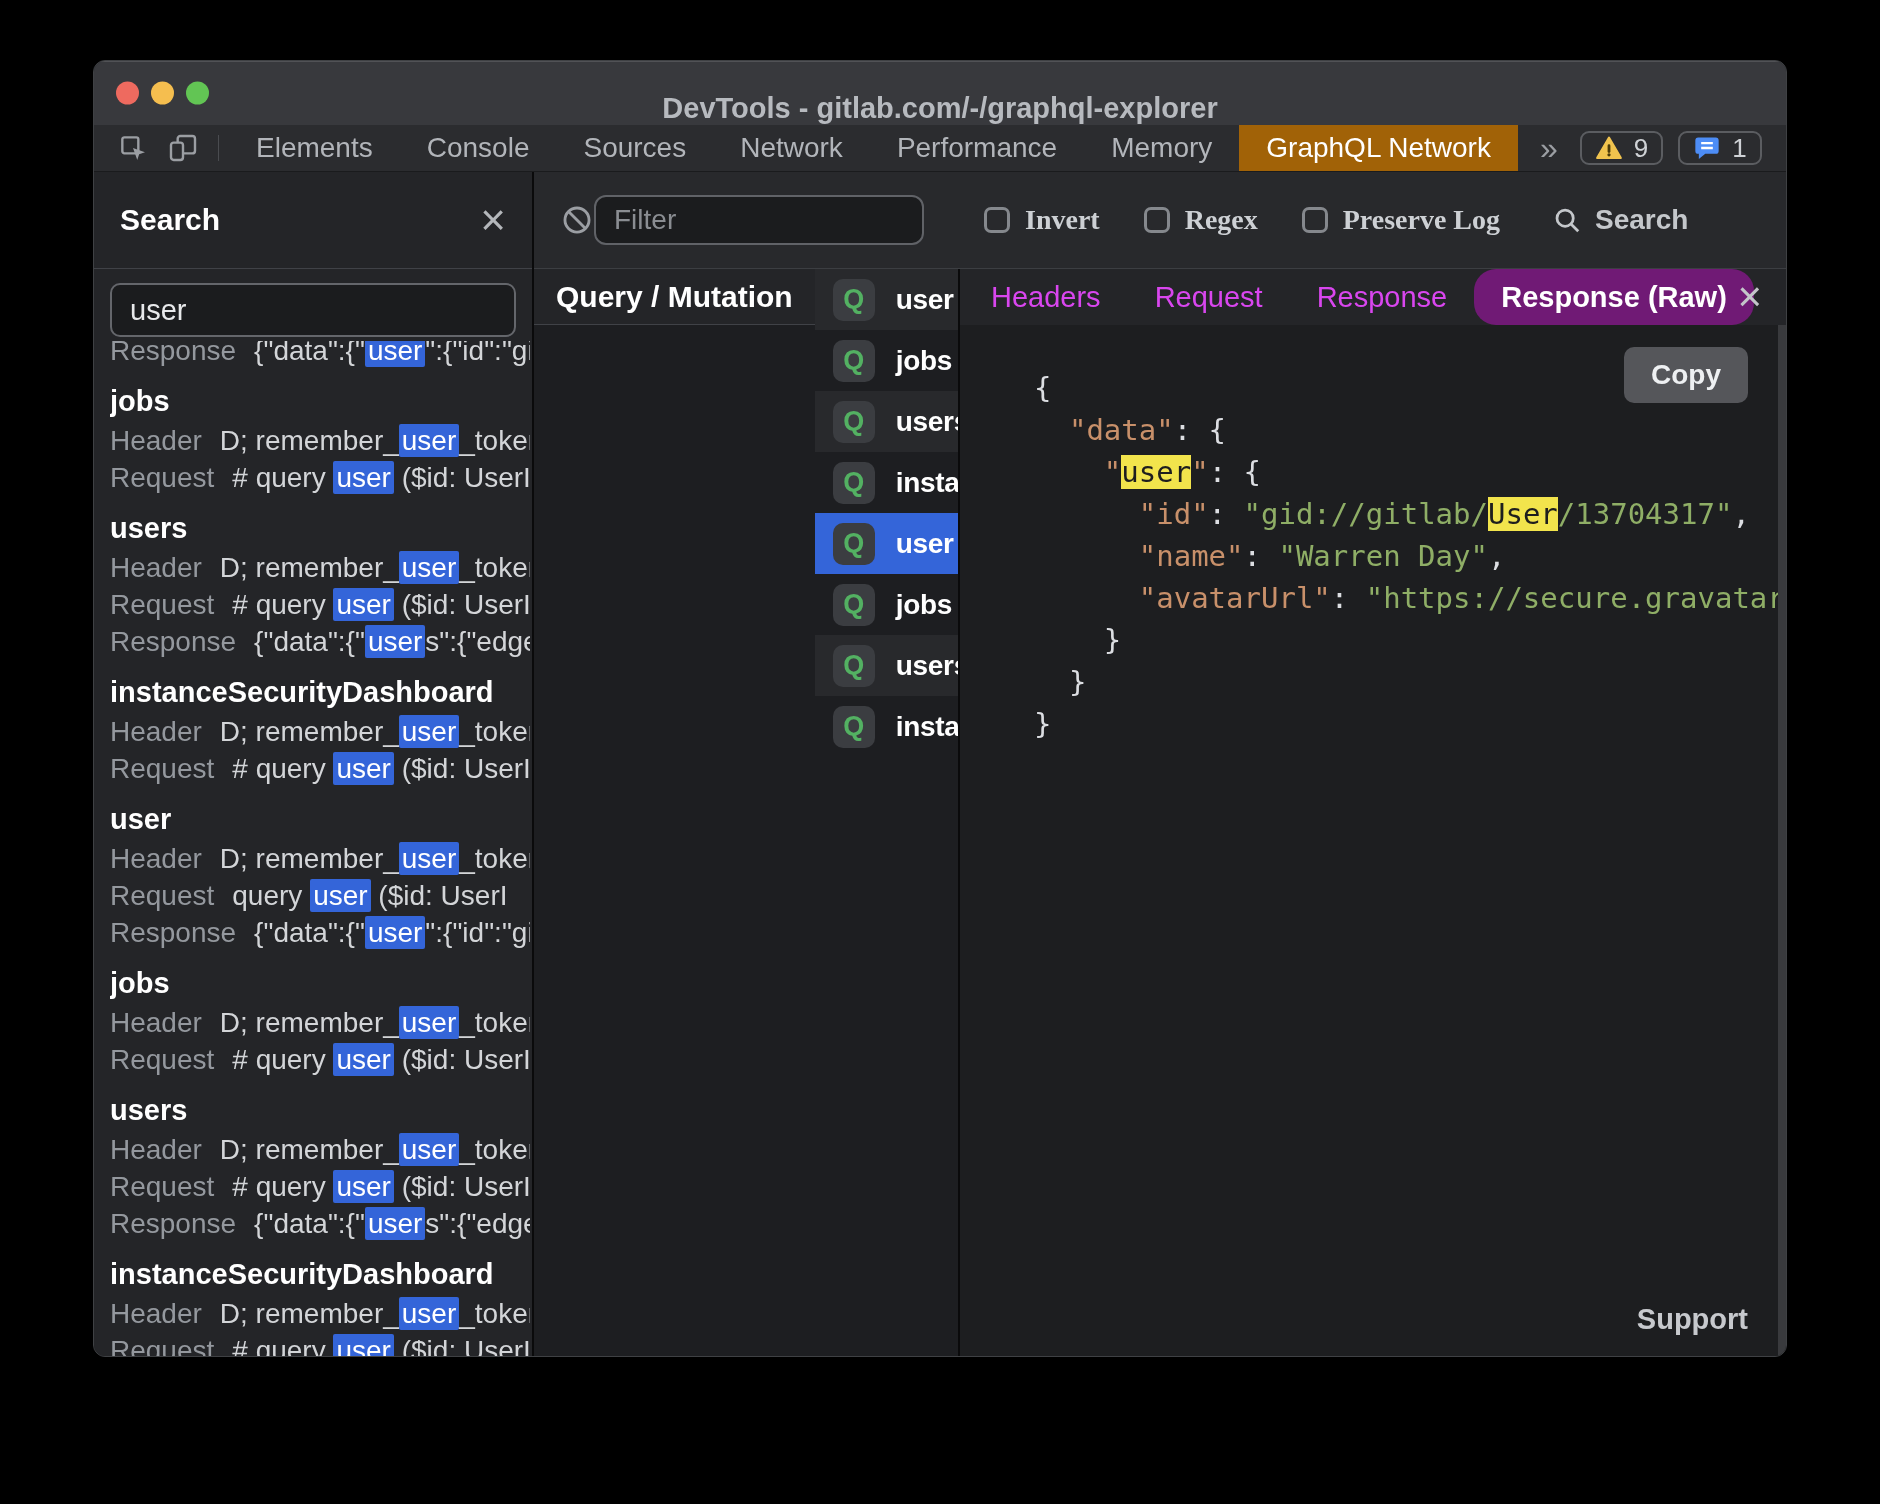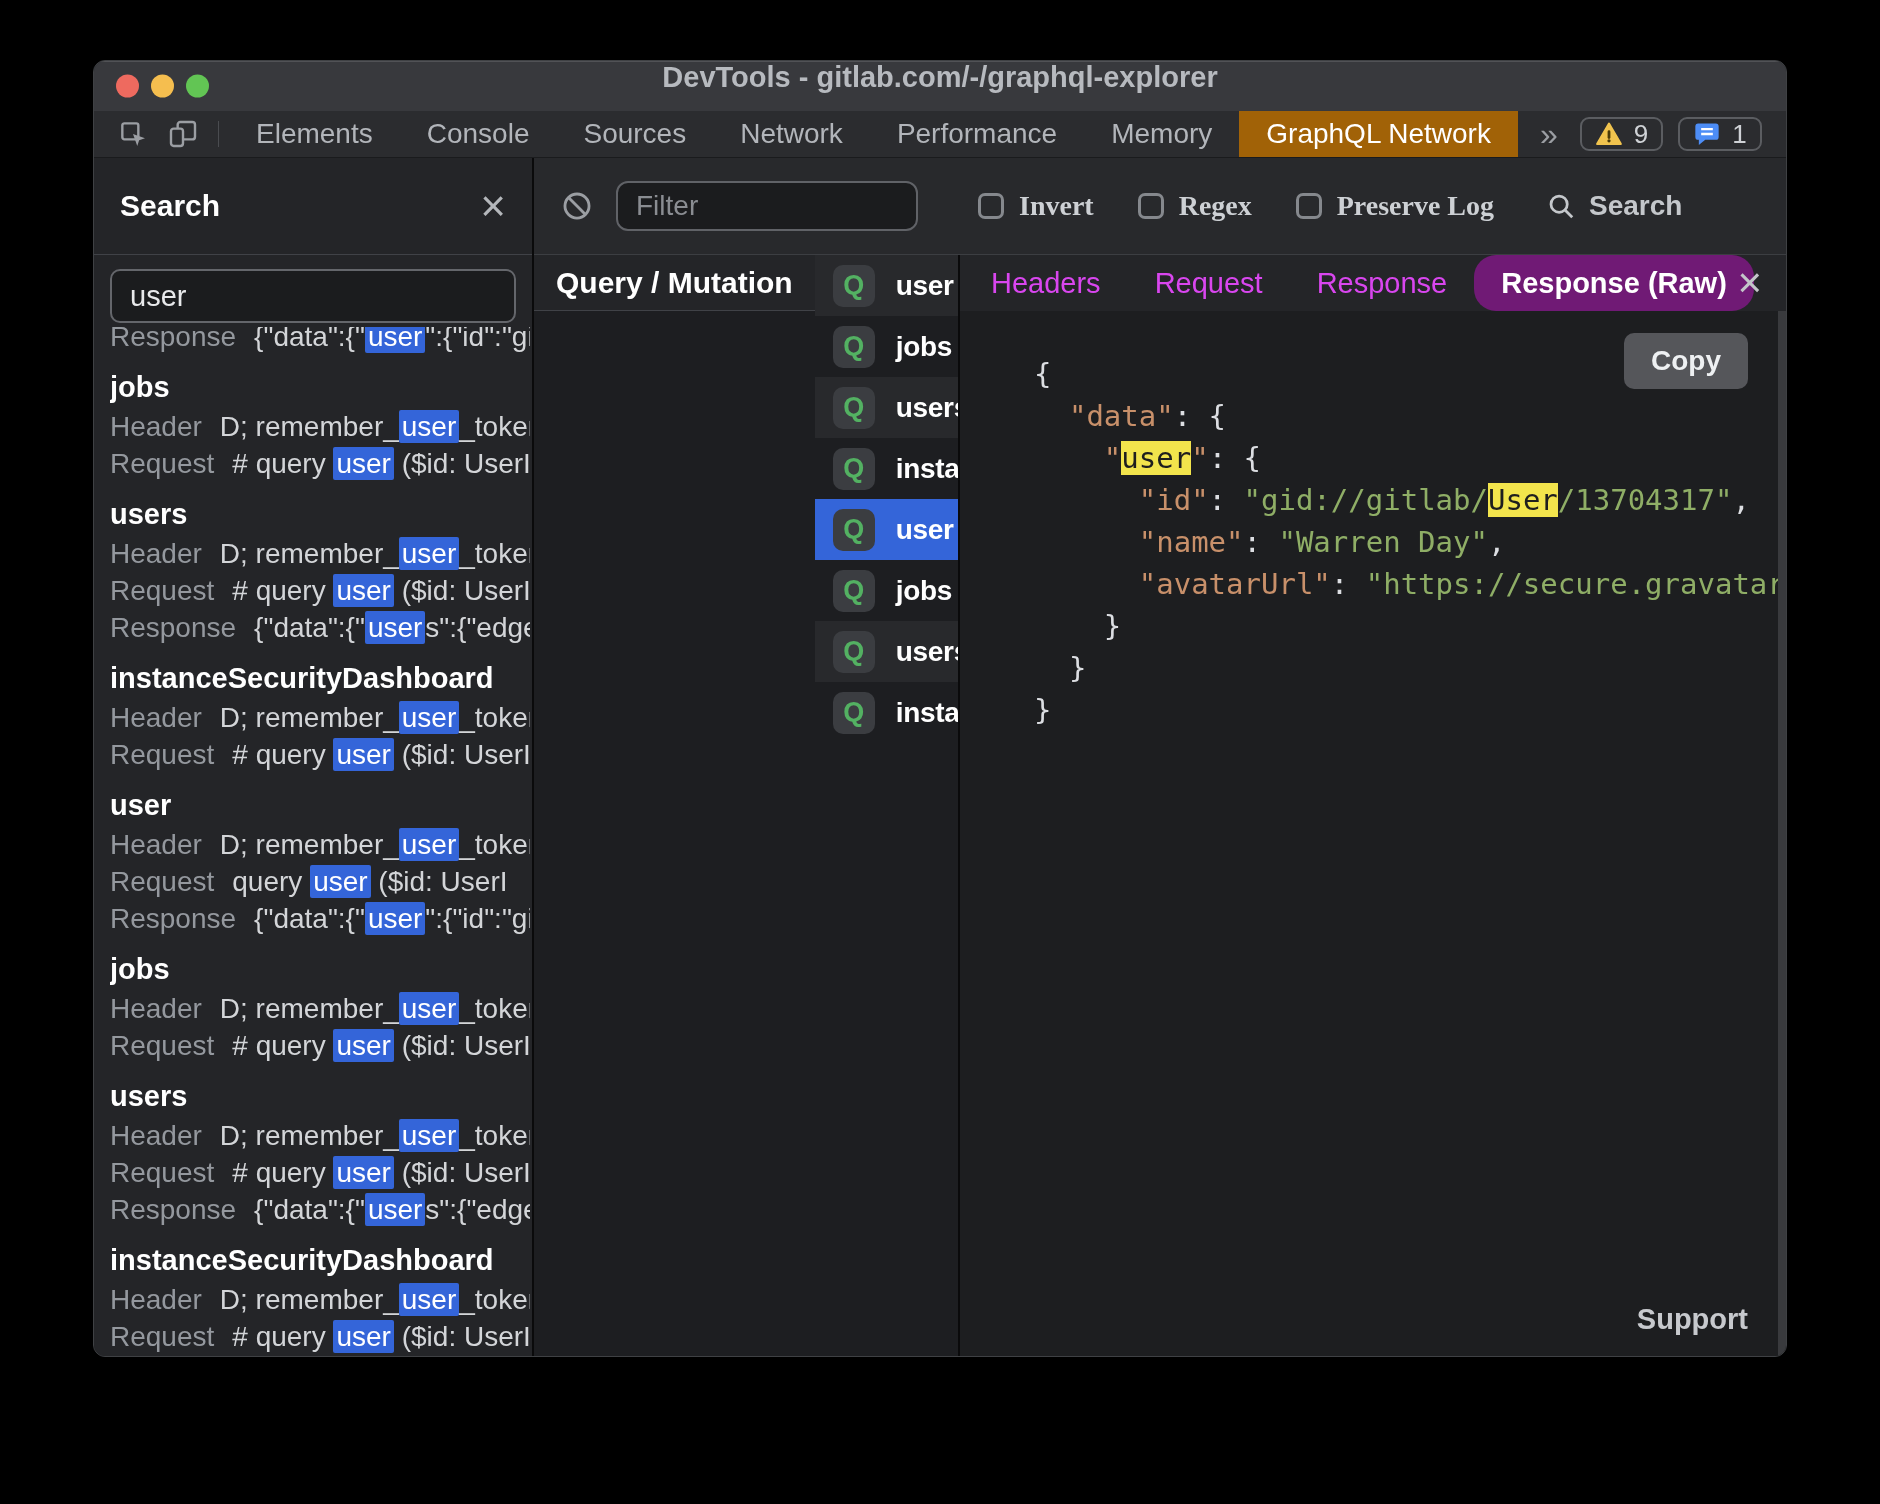--- a/index.html
+++ b/index.html
@@ -8,22 +8,22 @@
     font-family:"Liberation Sans",sans-serif;
     -webkit-font-smoothing:antialiased;
   }
   .window{
     position:absolute;left:93px;top:60px;width:1694px;height:1297px;
     background:#232427;border:1px solid #3f4144;border-radius:12px;
     overflow:hidden;box-sizing:border-box;display:flex;flex-direction:column;
   }
   
   .titlebar{
-    height:50px;flex-shrink:0;background:#38393d;position:relative;
-    display:flex;align-items:flex-start;justify-content:center;
+    height:64px;flex-shrink:0;background:#38393d;position:relative;
+    display:flex;align-items:flex-end;justify-content:center;
     box-shadow:inset 0 1px 0 rgba(255,255,255,.13);
   }
   .traffic{position:absolute;left:22px;top:50%;transform:translateY(-50%);display:flex;gap:12px;}
   .light{width:23px;height:23px;border-radius:50%;}
   .light.red{background:#ee6a5f;}
   .light.yellow{background:#f5be4f;}
   .light.green{background:#62c554;}
   .win-title{font-size:29px;font-weight:700;color:#b7babf;}
   
   .toolbar{
@@ -59,21 +59,21 @@
   .hl{background:#3465d9;color:#fff;padding:1px 3px;border-radius:2px;}
   .ssec{margin-top:12px;}
   .shead{font-size:29px;font-weight:700;color:#fff;line-height:41px;white-space:nowrap;overflow:hidden;}
   
   .right-area{flex:1;display:flex;flex-direction:column;min-width:0;}
   .filter-row{
     height:97px;flex-shrink:0;background:#28292c;border-bottom:1px solid #3c3e42;
     display:flex;align-items:center;padding:0 26px;box-sizing:border-box;
   }
   .filter-input{
-    width:302px;height:50px;margin-left:22px;background:#1b1c1e;border:2px solid #606267;border-radius:12px;
+    width:330px;height:50px;background:#1b1c1e;border:2px solid #606267;border-radius:12px;
     color:#e8e9eb;font-size:28px;padding:0 18px;outline:none;box-sizing:border-box;
     font-family:"Liberation Sans",sans-serif;
   }
   .filter-input::placeholder{color:#8a8d92;}
   .cb-groups{display:flex;align-items:center;gap:44px;margin-left:60px;}
   .cb-group{display:flex;align-items:center;gap:15px;}
   .cb-box{width:26px;height:26px;border:3px solid #85888d;border-radius:7px;box-sizing:border-box;background:transparent;}
   .cb-label{font-size:28px;font-weight:700;color:#cdd0d4;white-space:nowrap;font-family:Liberation Serif, serif;}
   .fsearch{display:flex;align-items:center;gap:13px;margin-left:52px;}
   .fsearch-label{font-size:28px;font-weight:700;color:#c4c7cb;}

